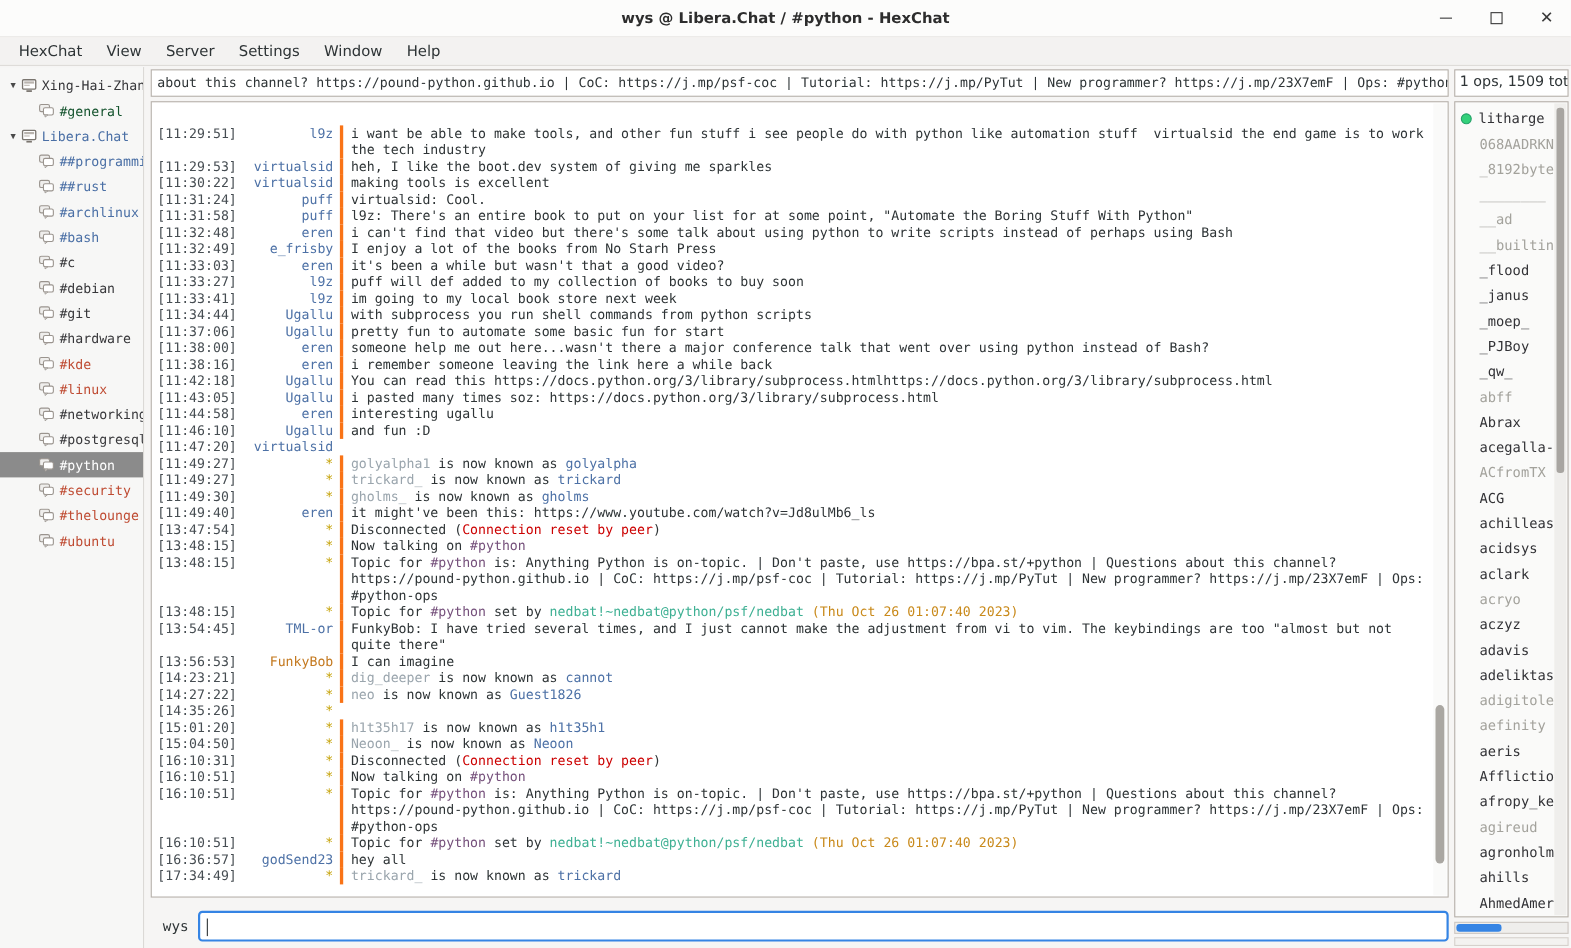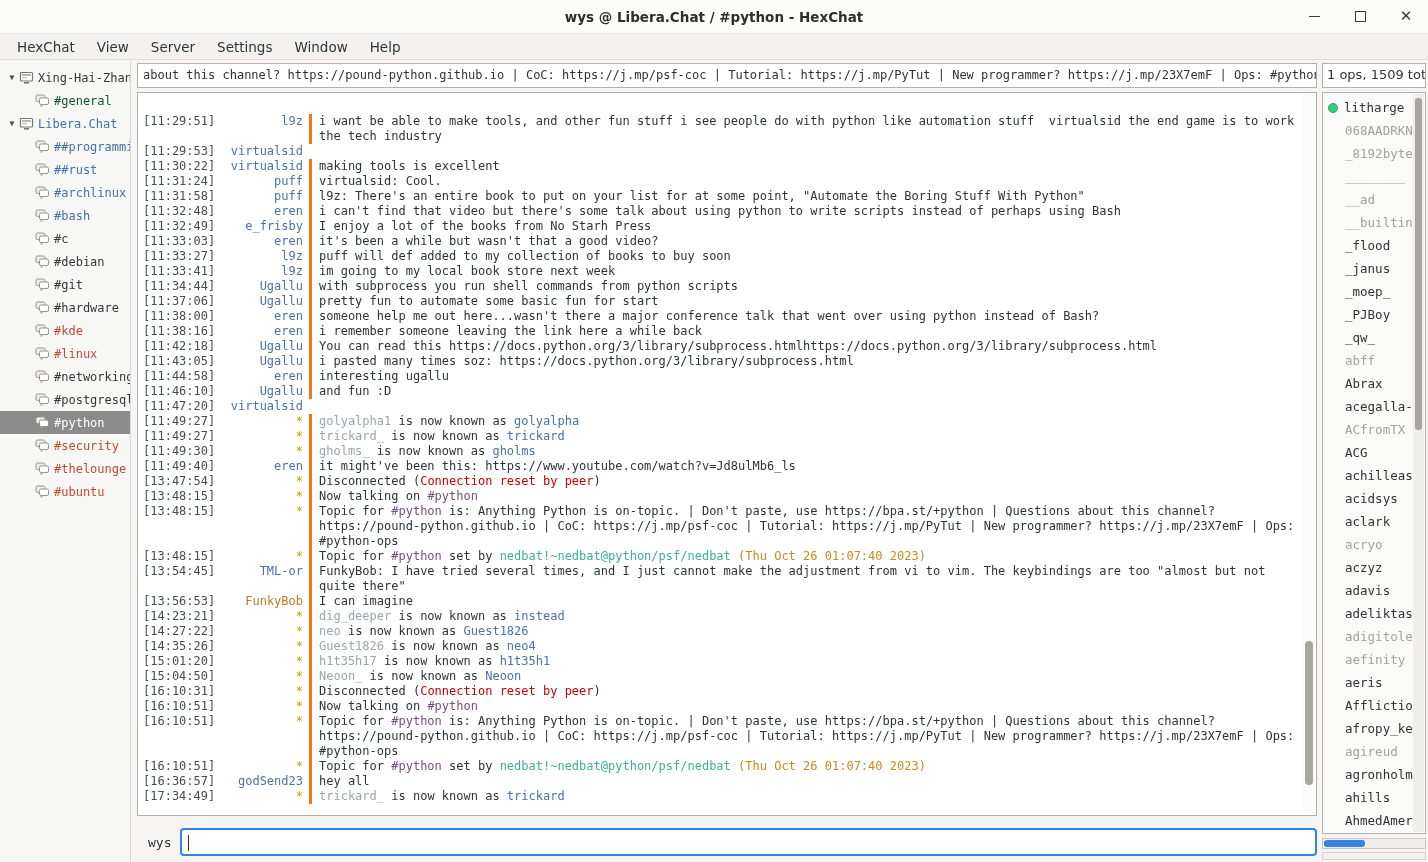--- a/index.html
+++ b/index.html
@@ -295,20 +295,21 @@
   <div class="chatbox">
     <div class="chat-scroll">
         <div class="msg-row">
           <span class="t">[11:29:51]</span>
           <span class="n" style="color: rgb(77, 113, 166);">l9z</span>
           <span class="b"><span>i want be able to make tools, and other fun stuff i see people do with python like automation stuff  virtualsid the end game is to work the tech industry</span></span>
         </div>
         <div class="msg-row">
           <span class="t">[11:29:53]</span>
           <span class="n" style="color: rgb(77, 113, 166);">virtualsid</span>
+          <span class="b"><span>heh, I like the boot.dev system of giving me sparkles</span></span>
         </div>
         <div class="msg-row">
           <span class="t">[11:30:22]</span>
           <span class="n" style="color: rgb(77, 113, 166);">virtualsid</span>
           <span class="b"><span>making tools is excellent</span></span>
         </div>
         <div class="msg-row">
           <span class="t">[11:31:24]</span>
           <span class="n" style="color: rgb(77, 113, 166);">puff</span>
           <span class="b"><span>virtualsid: Cool.</span></span>
@@ -433,31 +434,30 @@
           <span class="b"><span>FunkyBob: I have tried several times, and I just cannot make the adjustment from vi to vim. The keybindings are too "almost but not quite there"</span></span>
         </div>
         <div class="msg-row">
           <span class="t">[13:56:53]</span>
           <span class="n" style="color: rgb(196, 121, 31);">FunkyBob</span>
           <span class="b"><span>I can imagine</span></span>
         </div>
         <div class="msg-row">
           <span class="t">[14:23:21]</span>
           <span class="n" style="color: rgb(196, 160, 0);">*</span>
-          <span class="b"><span style="color: rgb(154, 165, 173);">dig_deeper</span><span> is now known as </span><span style="color: rgb(77, 113, 166);">instead</span></span>
+          <span class="b"><span style="color: rgb(154, 165, 173);">dig_deeper</span><span> is now known as </span><span style="color: rgb(77, 113, 166);">cannot</span></span>
         </div>
         <div class="msg-row">
           <span class="t">[14:27:22]</span>
           <span class="n" style="color: rgb(196, 160, 0);">*</span>
           <span class="b"><span style="color: rgb(154, 165, 173);">neo</span><span> is now known as </span><span style="color: rgb(77, 113, 166);">Guest1826</span></span>
         </div>
         <div class="msg-row">
           <span class="t">[14:35:26]</span>
           <span class="n" style="color: rgb(196, 160, 0);">*</span>
-          <span class="b"><span style="color: rgb(154, 165, 173);">Guest1826</span><span> is now known as </span><span style="color: rgb(77, 113, 166);">neo4</span></span>
         </div>
         <div class="msg-row">
           <span class="t">[15:01:20]</span>
           <span class="n" style="color: rgb(196, 160, 0);">*</span>
           <span class="b"><span style="color: rgb(154, 165, 173);">h1t35h17</span><span> is now known as </span><span style="color: rgb(77, 113, 166);">h1t35h1</span></span>
         </div>
         <div class="msg-row">
           <span class="t">[15:04:50]</span>
           <span class="n" style="color: rgb(196, 160, 0);">*</span>
           <span class="b"><span style="color: rgb(154, 165, 173);">Neoon_</span><span> is now known as </span><span style="color: rgb(77, 113, 166);">Neoon</span></span>

